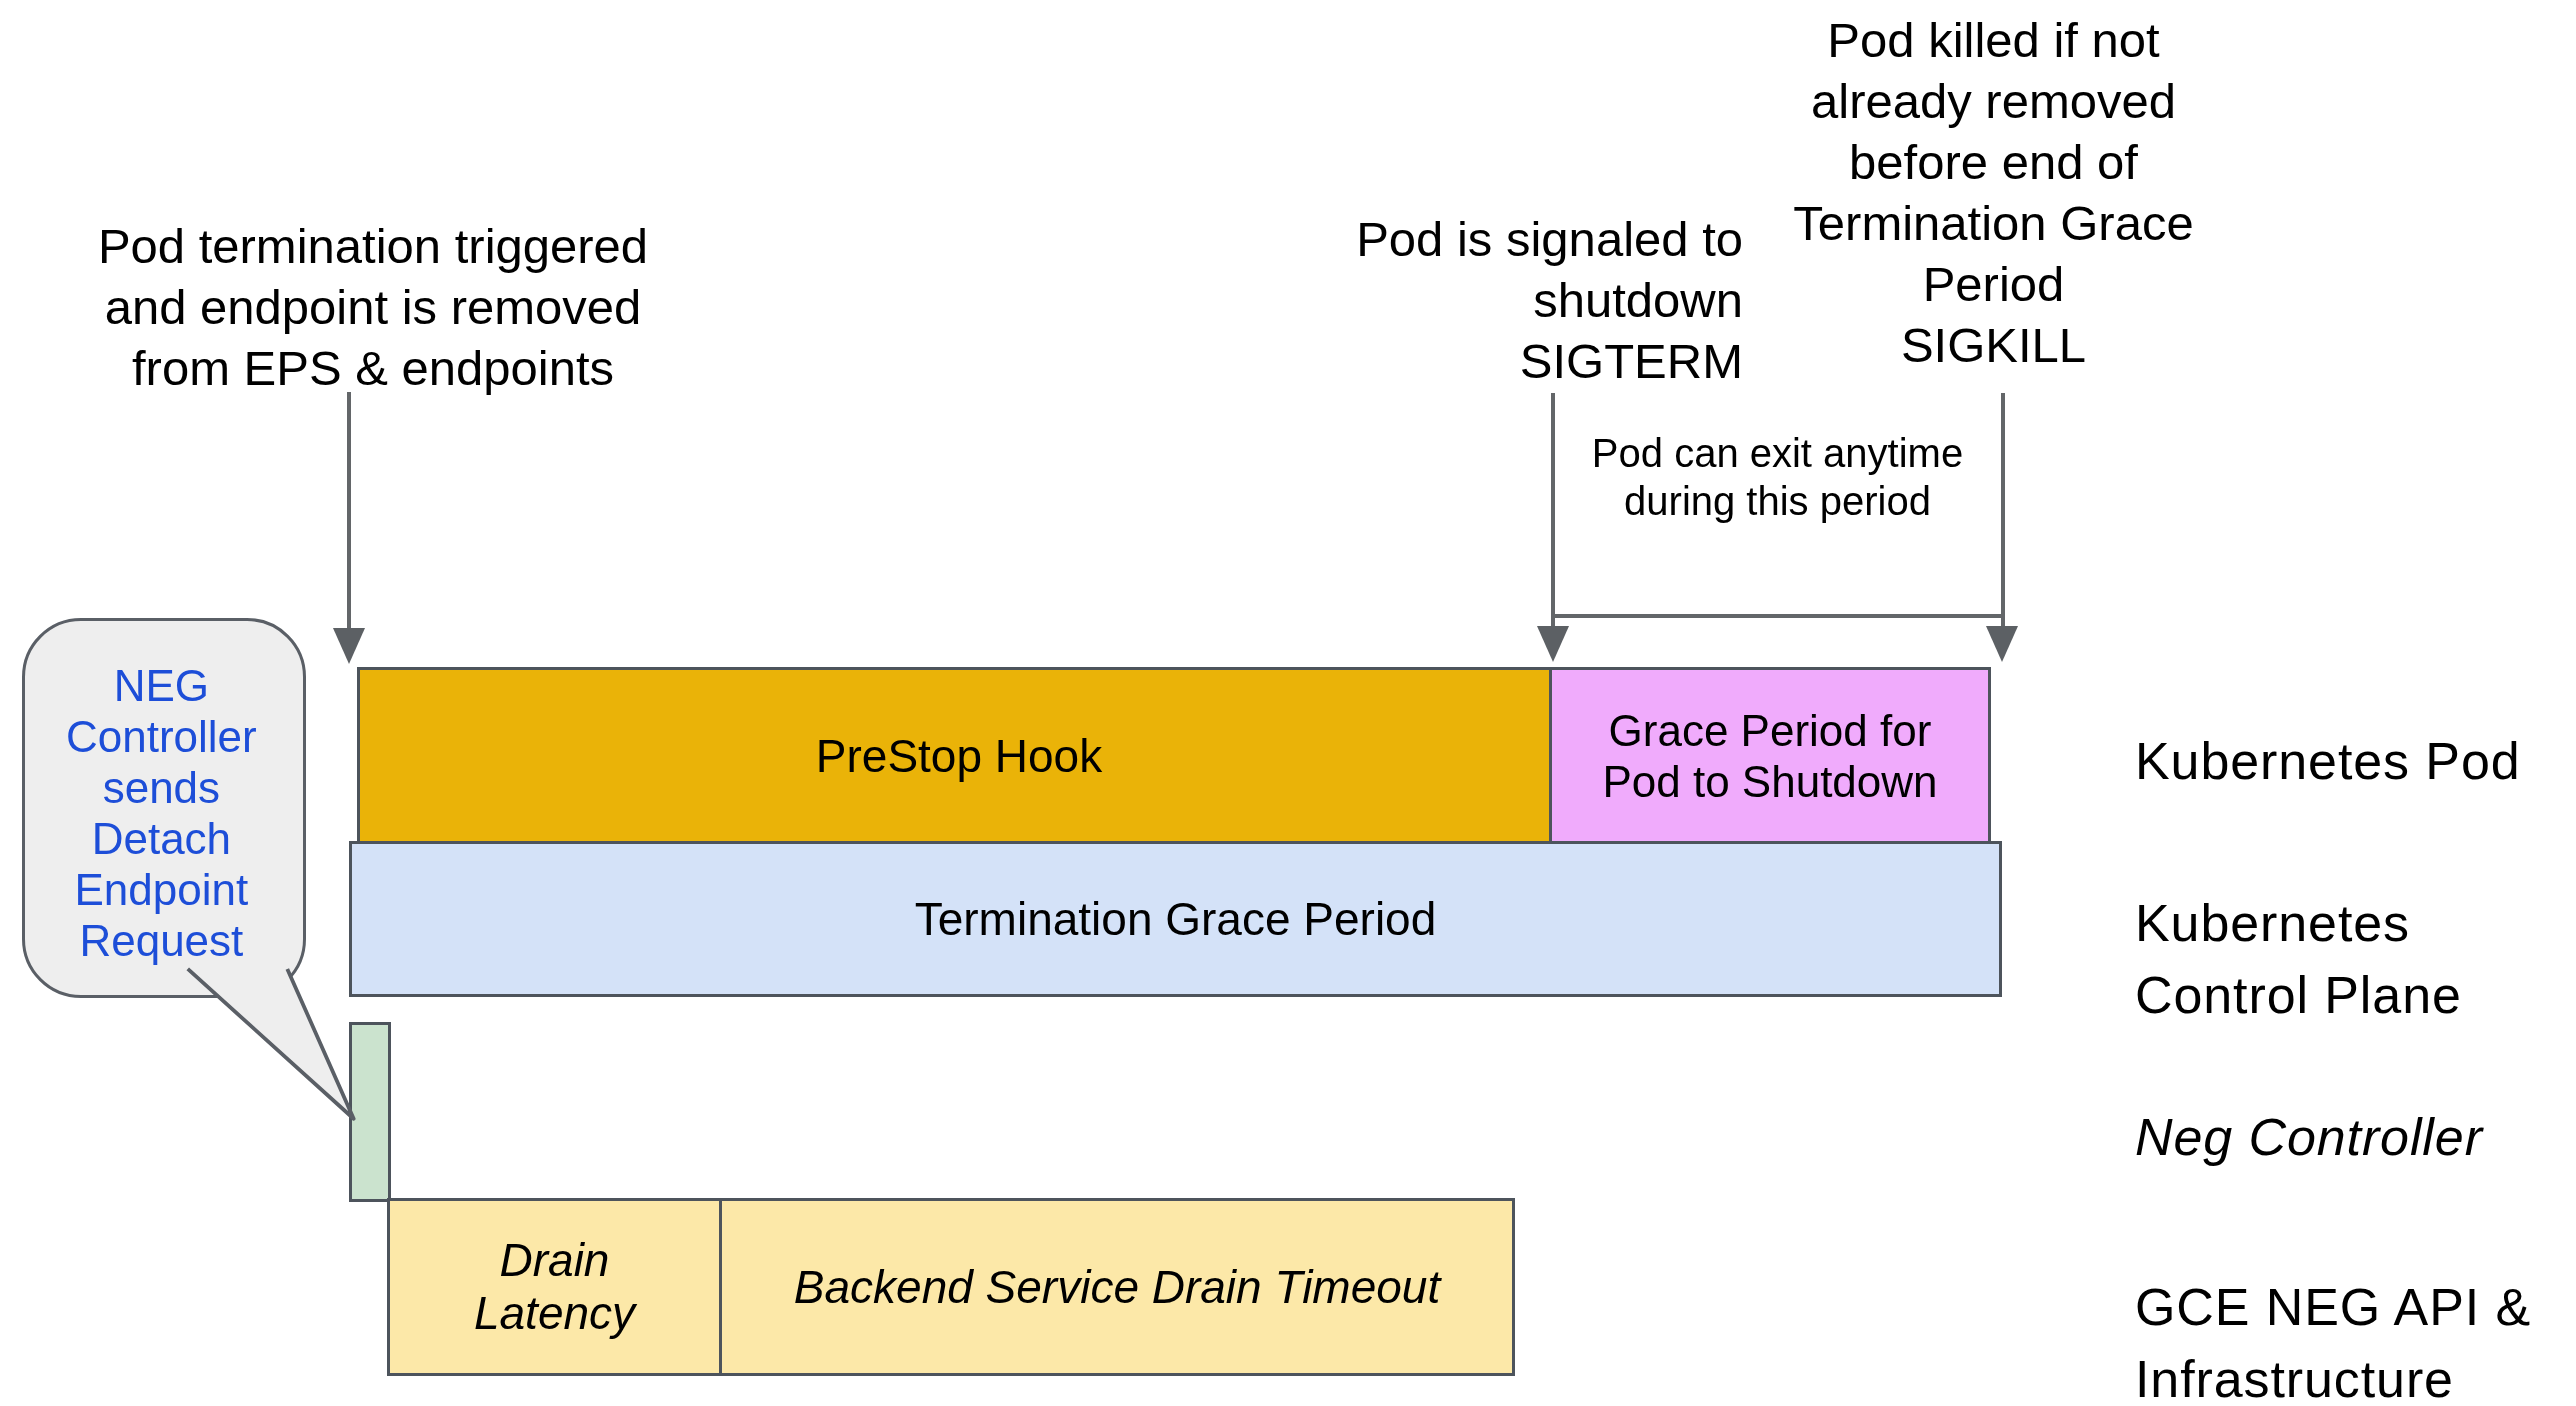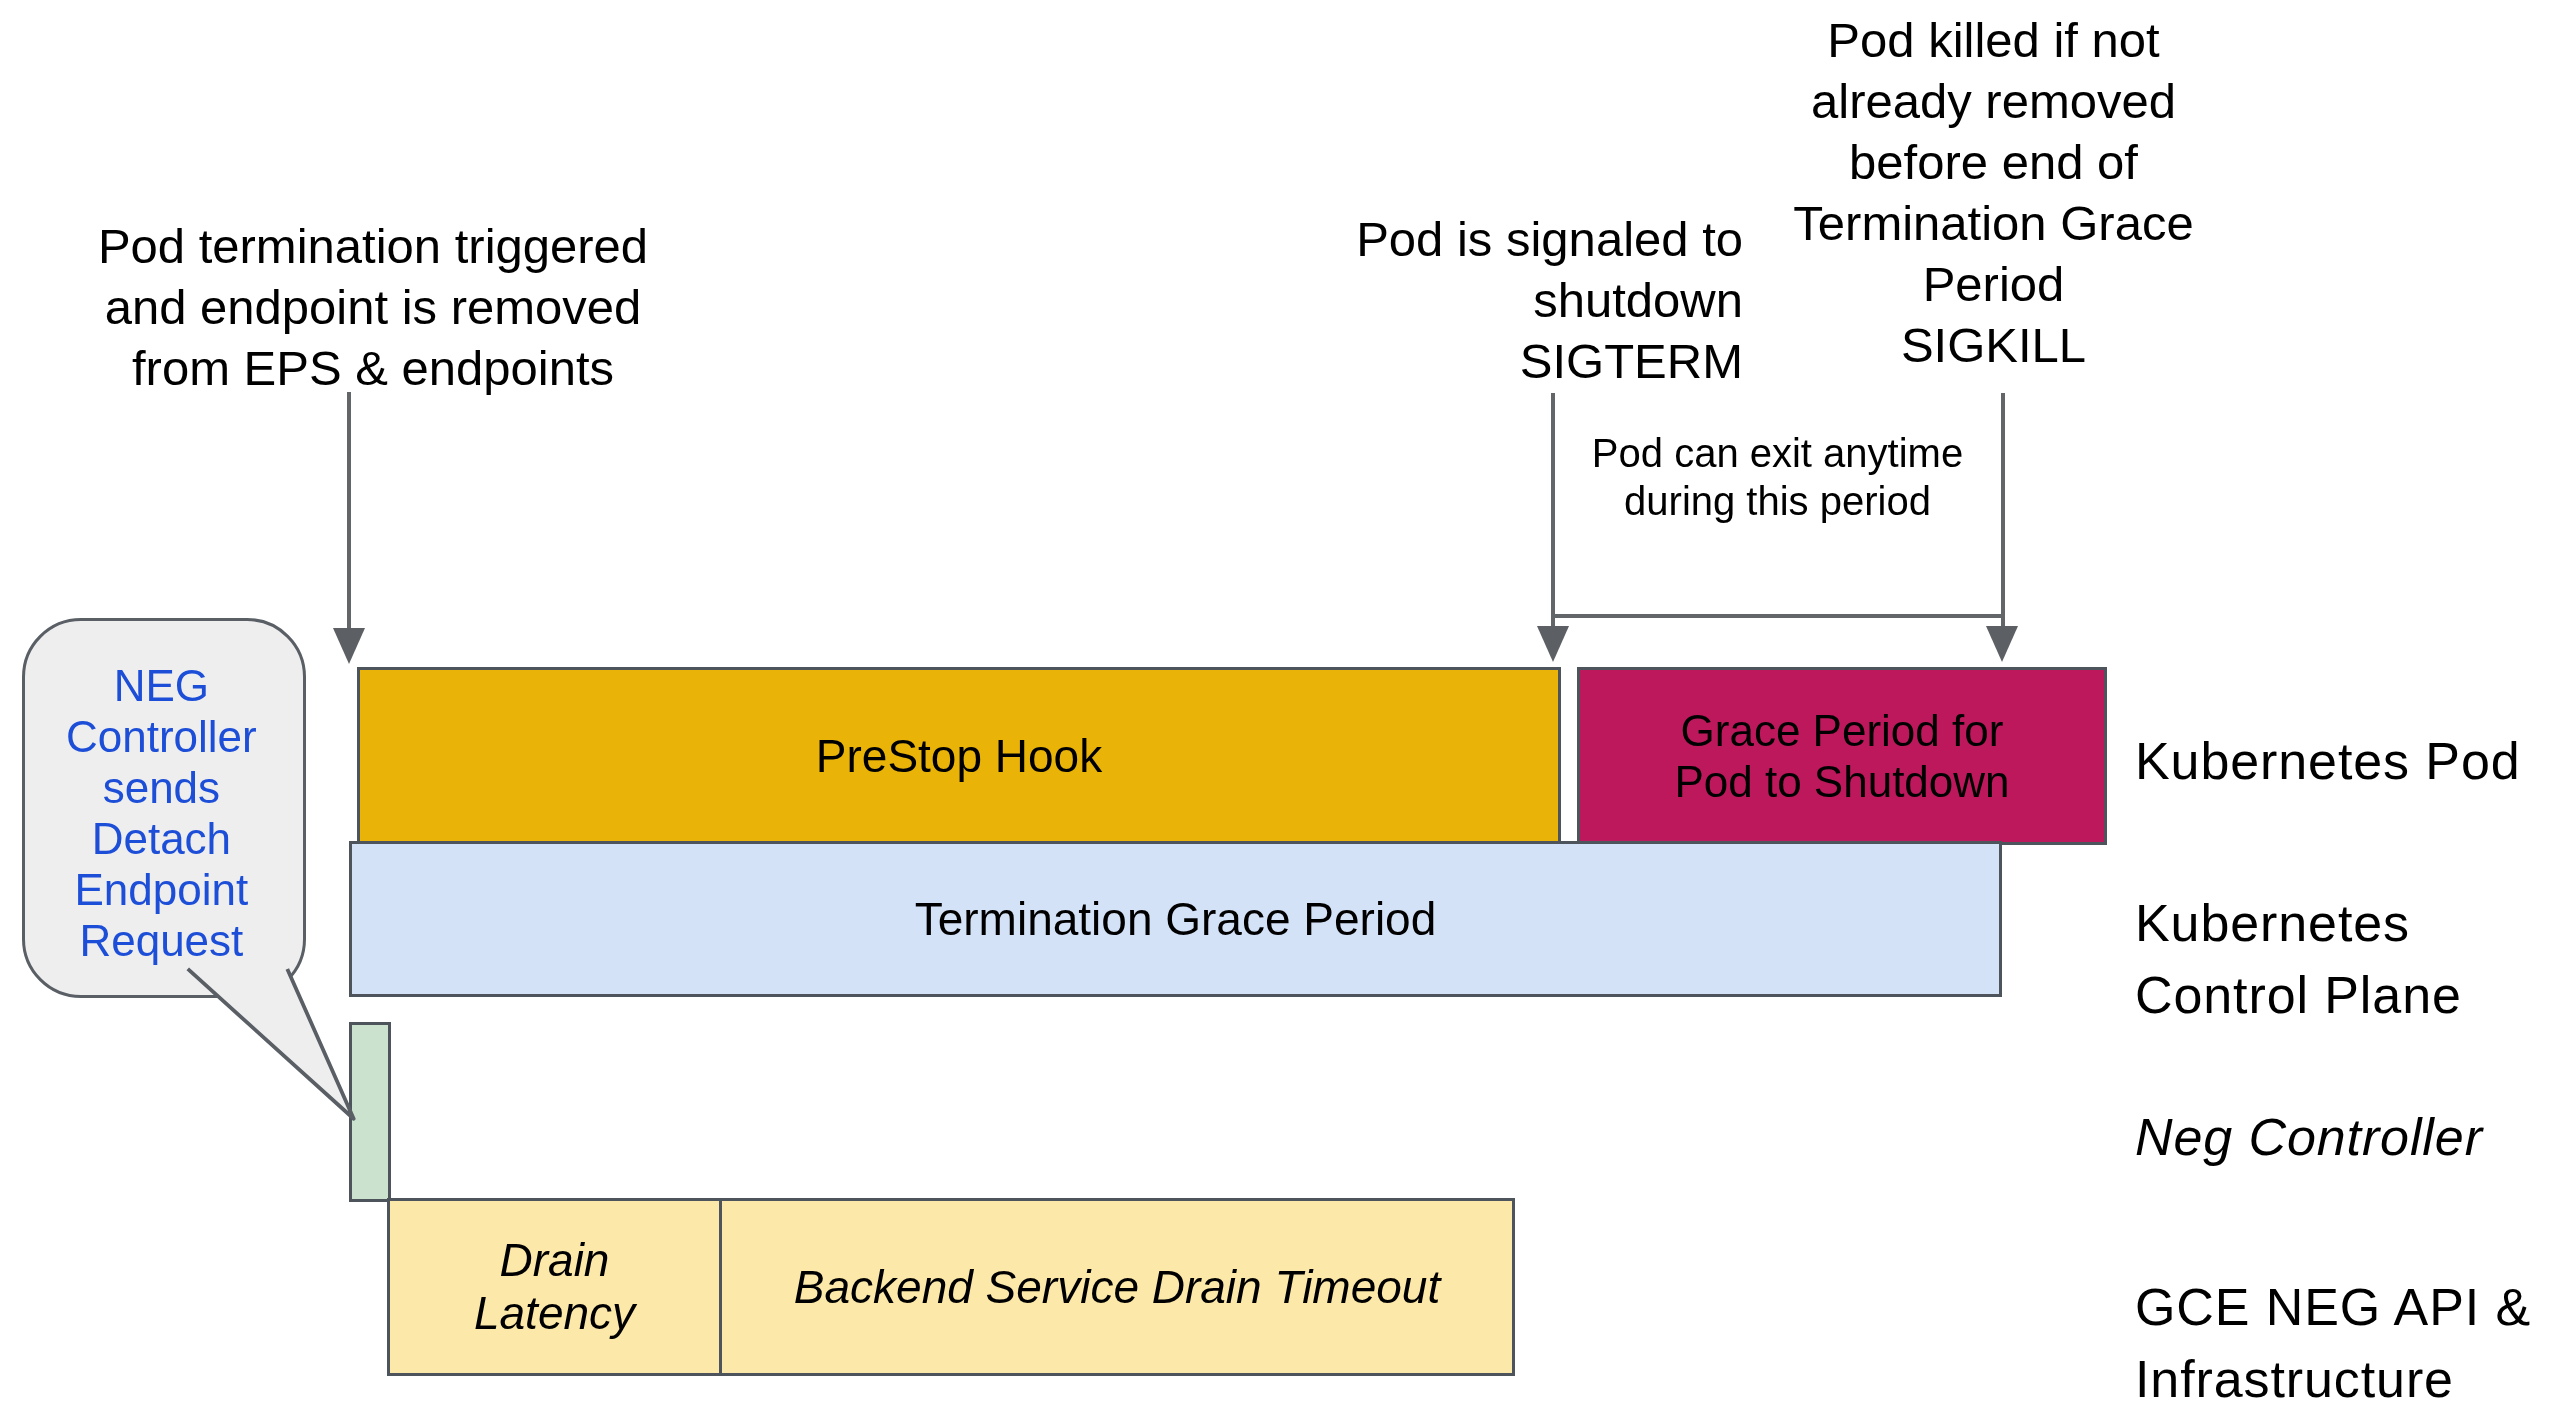--- a/index.html
+++ b/index.html
@@ -88,21 +88,21 @@
   <div>Controller</div>
   <div>sends</div>
   <div>Detach</div>
   <div>Endpoint</div>
   <div>Request</div>
 </div>
 
 <div class="bar bar-label" style="left: 357px; top: 667px; width: 1204px; height: 178px; background-color: #eab308;">
   <span>PreStop Hook</span>
 </div>
-<div class="bar grace-label" style="left: 1549px; top: 667px; width: 530px; height: 178px; background-color: #be185d; margin-left: 28px;">
+<div class="bar grace-label" style="left: 1549px; top: 667px; width: 442px; height: 178px; background-color: #f0abfc;">
   <div>
     <div>Grace Period for</div>
     <div>Pod to Shutdown</div>
   </div>
 </div>
 
 <div class="bar bar-label" style="left: 349px; top: 841px; width: 1653px; height: 156px; background-color: rgb(212, 226, 248);">
   <span>Termination Grace Period</span>
 </div>
 

